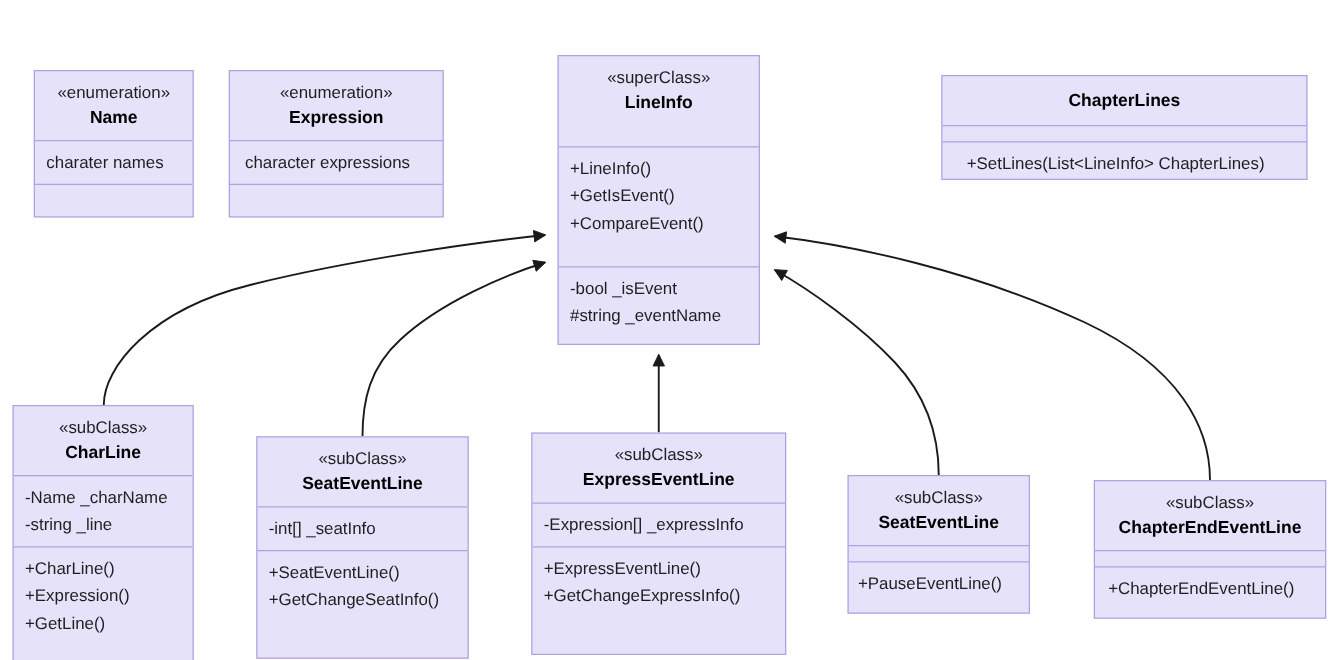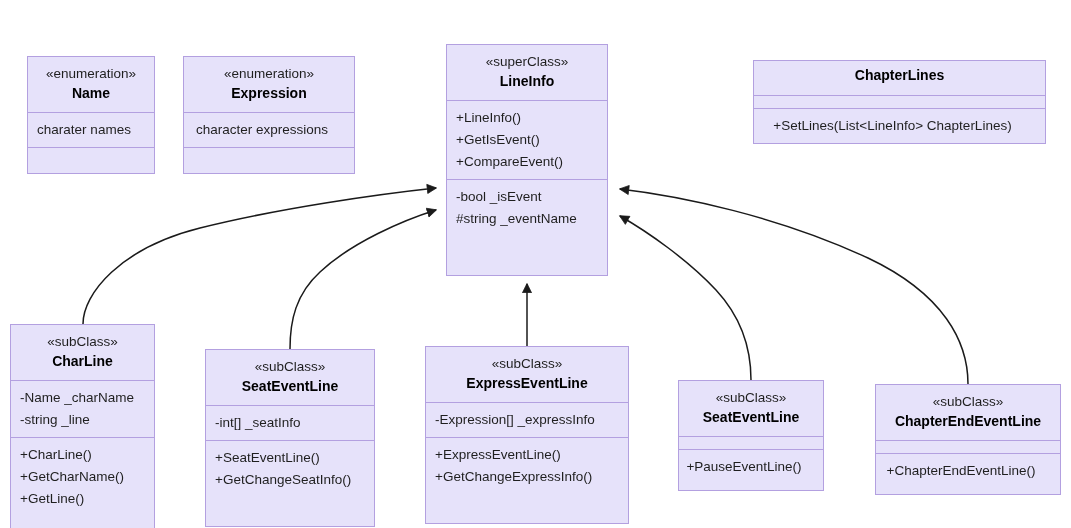--- a/index.html
+++ b/index.html
@@ -141,58 +141,58 @@
     <div class="compartment comp-header">
       <div class="stereotype">«enumeration»</div>
       <div class="class-title">Expression</div>
     </div>
     <div class="compartment comp-body center-text">
       <div class="note-text">character expressions</div>
     </div>
     <div class="compartment comp-body comp-empty"></div>
   </div>
 
-  <div class="uml-class" style="left:446px; top:8px; width:162px; height:232px;">
+  <div class="uml-class" style="left:446px; top:8px; width:162px; height:232px;gap:17px;">
     <div class="compartment comp-header">
       <div class="stereotype">«superClass»</div>
       <div class="class-title">LineInfo</div>
     </div>
     <div class="compartment comp-body">
       <div class="member">+LineInfo()</div>
       <div class="member">+GetIsEvent()</div>
       <div class="member">+CompareEvent()</div>
     </div>
     <div class="compartment comp-body">
       <div class="member">-bool _isEvent</div>
       <div class="member">#string _eventName</div>
     </div>
   </div>
 
-  <div class="uml-class" style="left:753px; top:24px; width:293px; height:84px;justify-content:flex-end;">
+  <div class="uml-class" style="left:753px; top:24px; width:293px; height:84px;">
     <div class="compartment comp-header" style="padding-top:9px; padding-bottom:9px;">
       <div class="class-title">ChapterLines</div>
     </div>
     <div class="compartment comp-body comp-empty"></div>
     <div class="compartment comp-body center-text">
       <div class="member">+SetLines(List&lt;LineInfo&gt; ChapterLines)</div>
     </div>
   </div>
 
   <div class="uml-class" style="left:10px; top:288px; width:145px; height:230px;">
     <div class="compartment comp-header">
       <div class="stereotype">«subClass»</div>
       <div class="class-title">CharLine</div>
     </div>
     <div class="compartment comp-body">
       <div class="member">-Name _charName</div>
       <div class="member">-string _line</div>
     </div>
     <div class="compartment comp-body">
       <div class="member">+CharLine()</div>
-      <div class="member">+GetCharName()</div>
+      <div class="member">+Expression()</div>
       <div class="member">+GetLine()</div>
     </div>
   </div>
 
   <div class="uml-class" style="left:205px; top:313px; width:170px; height:178px;">
     <div class="compartment comp-header">
       <div class="stereotype">«subClass»</div>
       <div class="class-title">SeatEventLine</div>
     </div>
     <div class="compartment comp-body">

